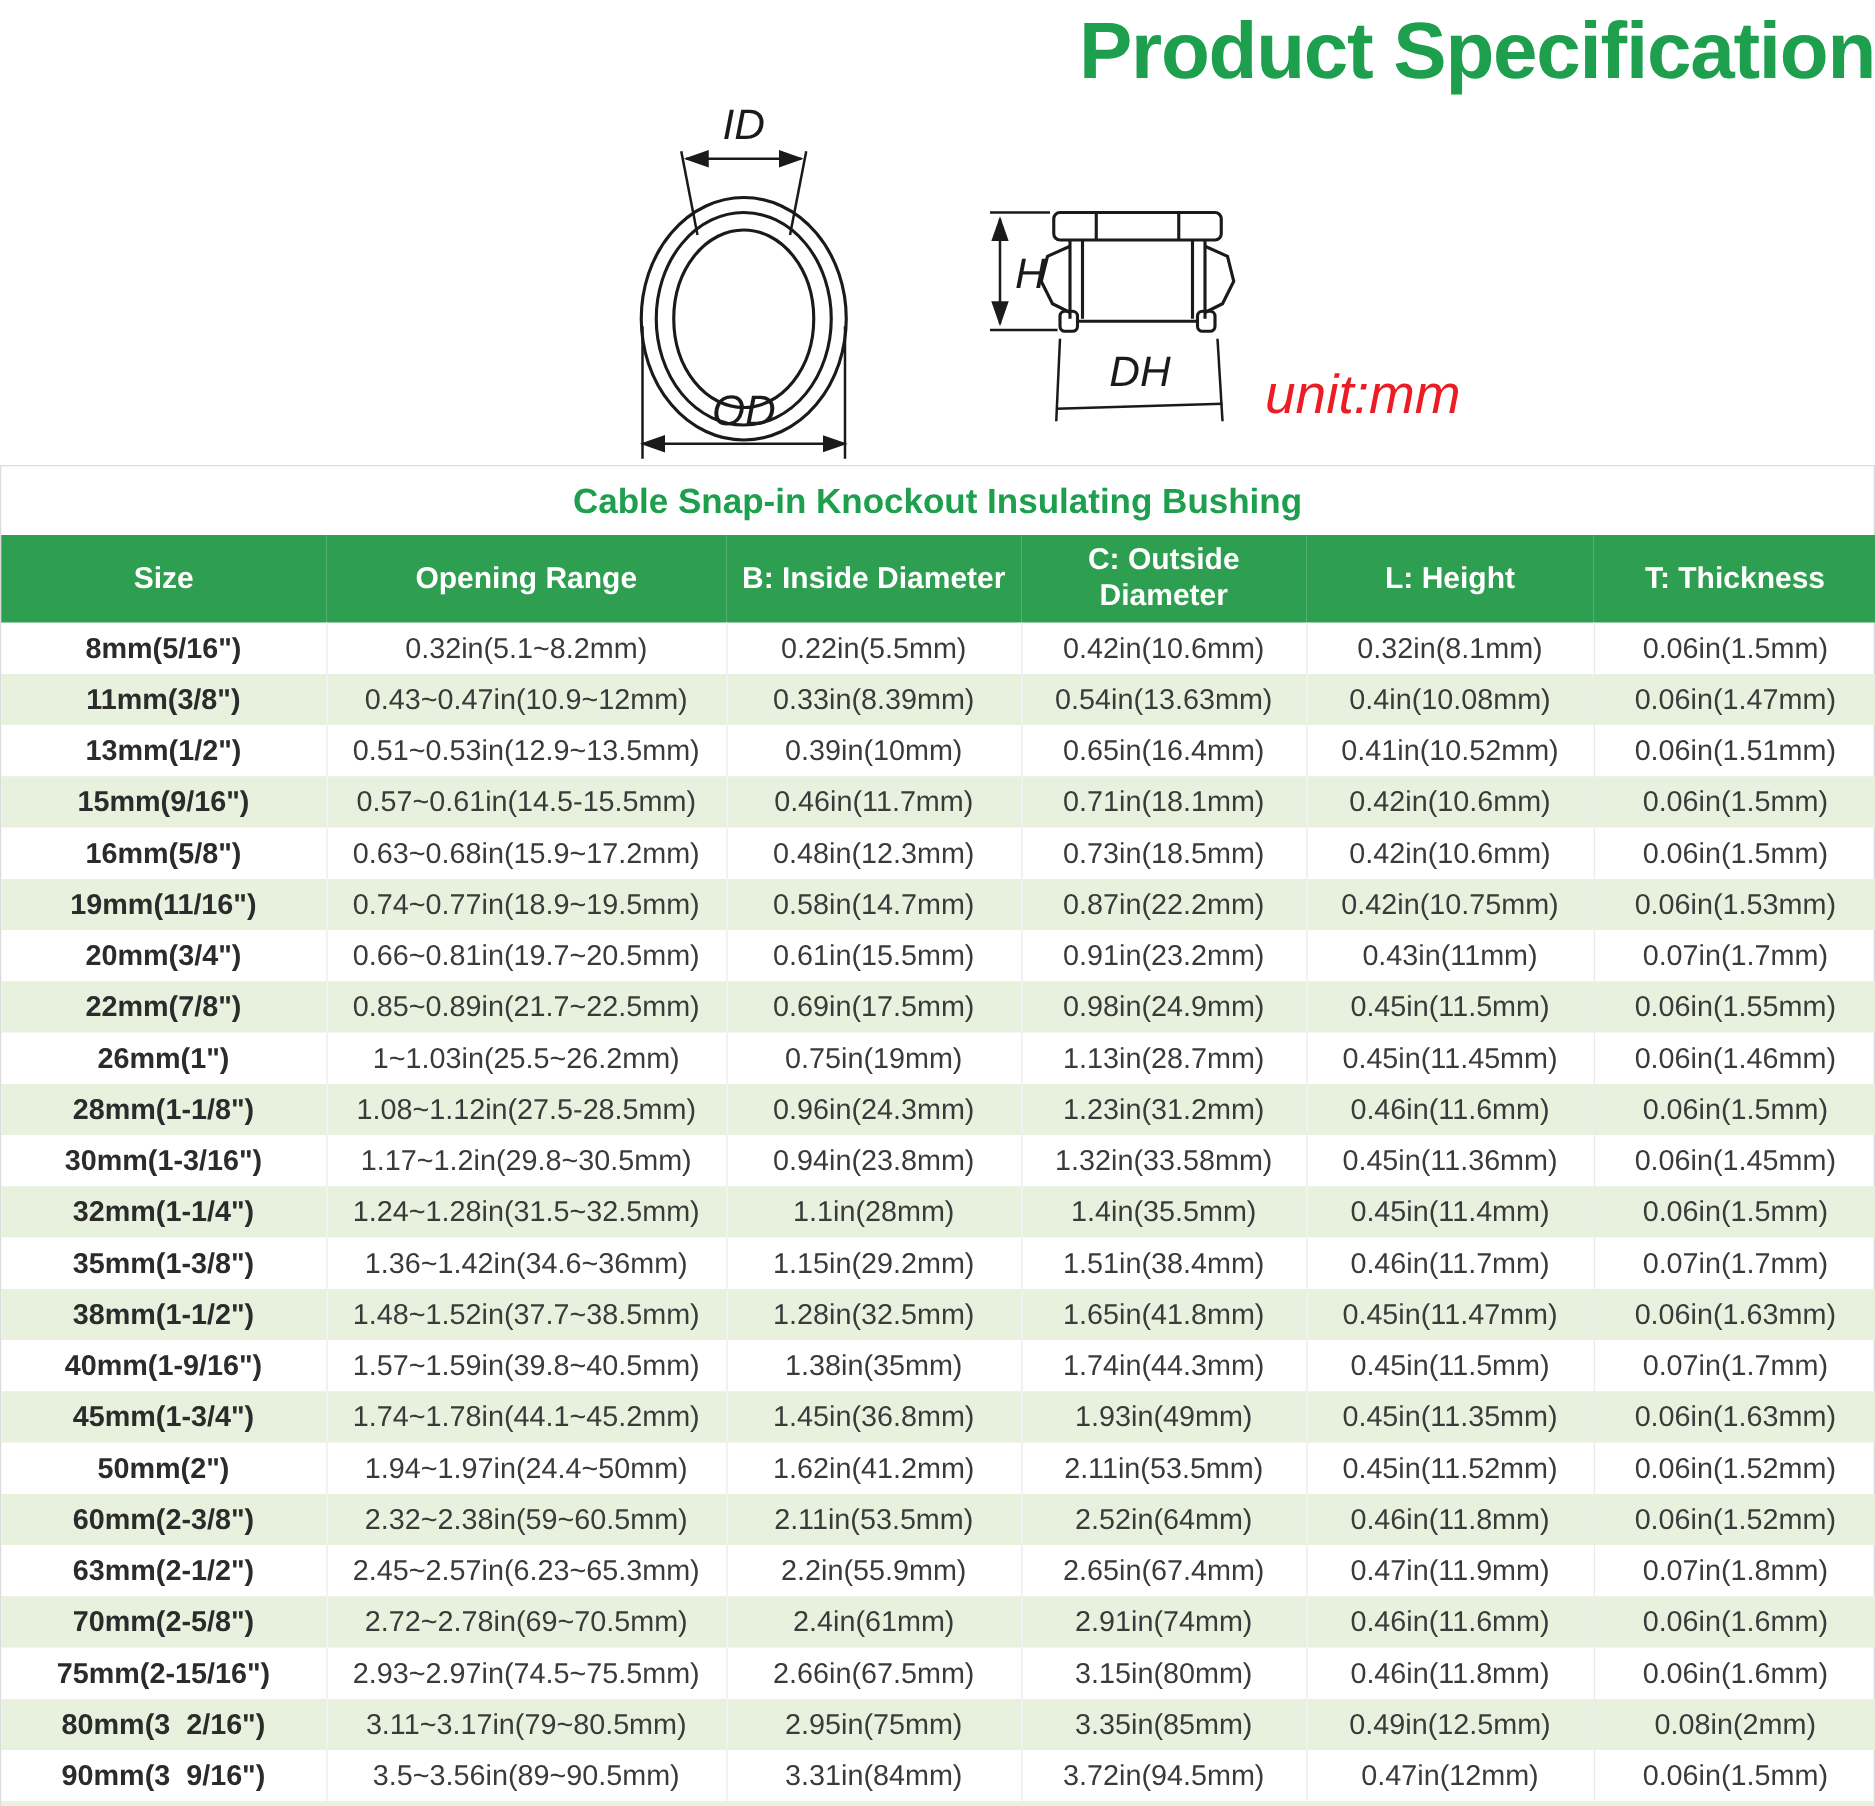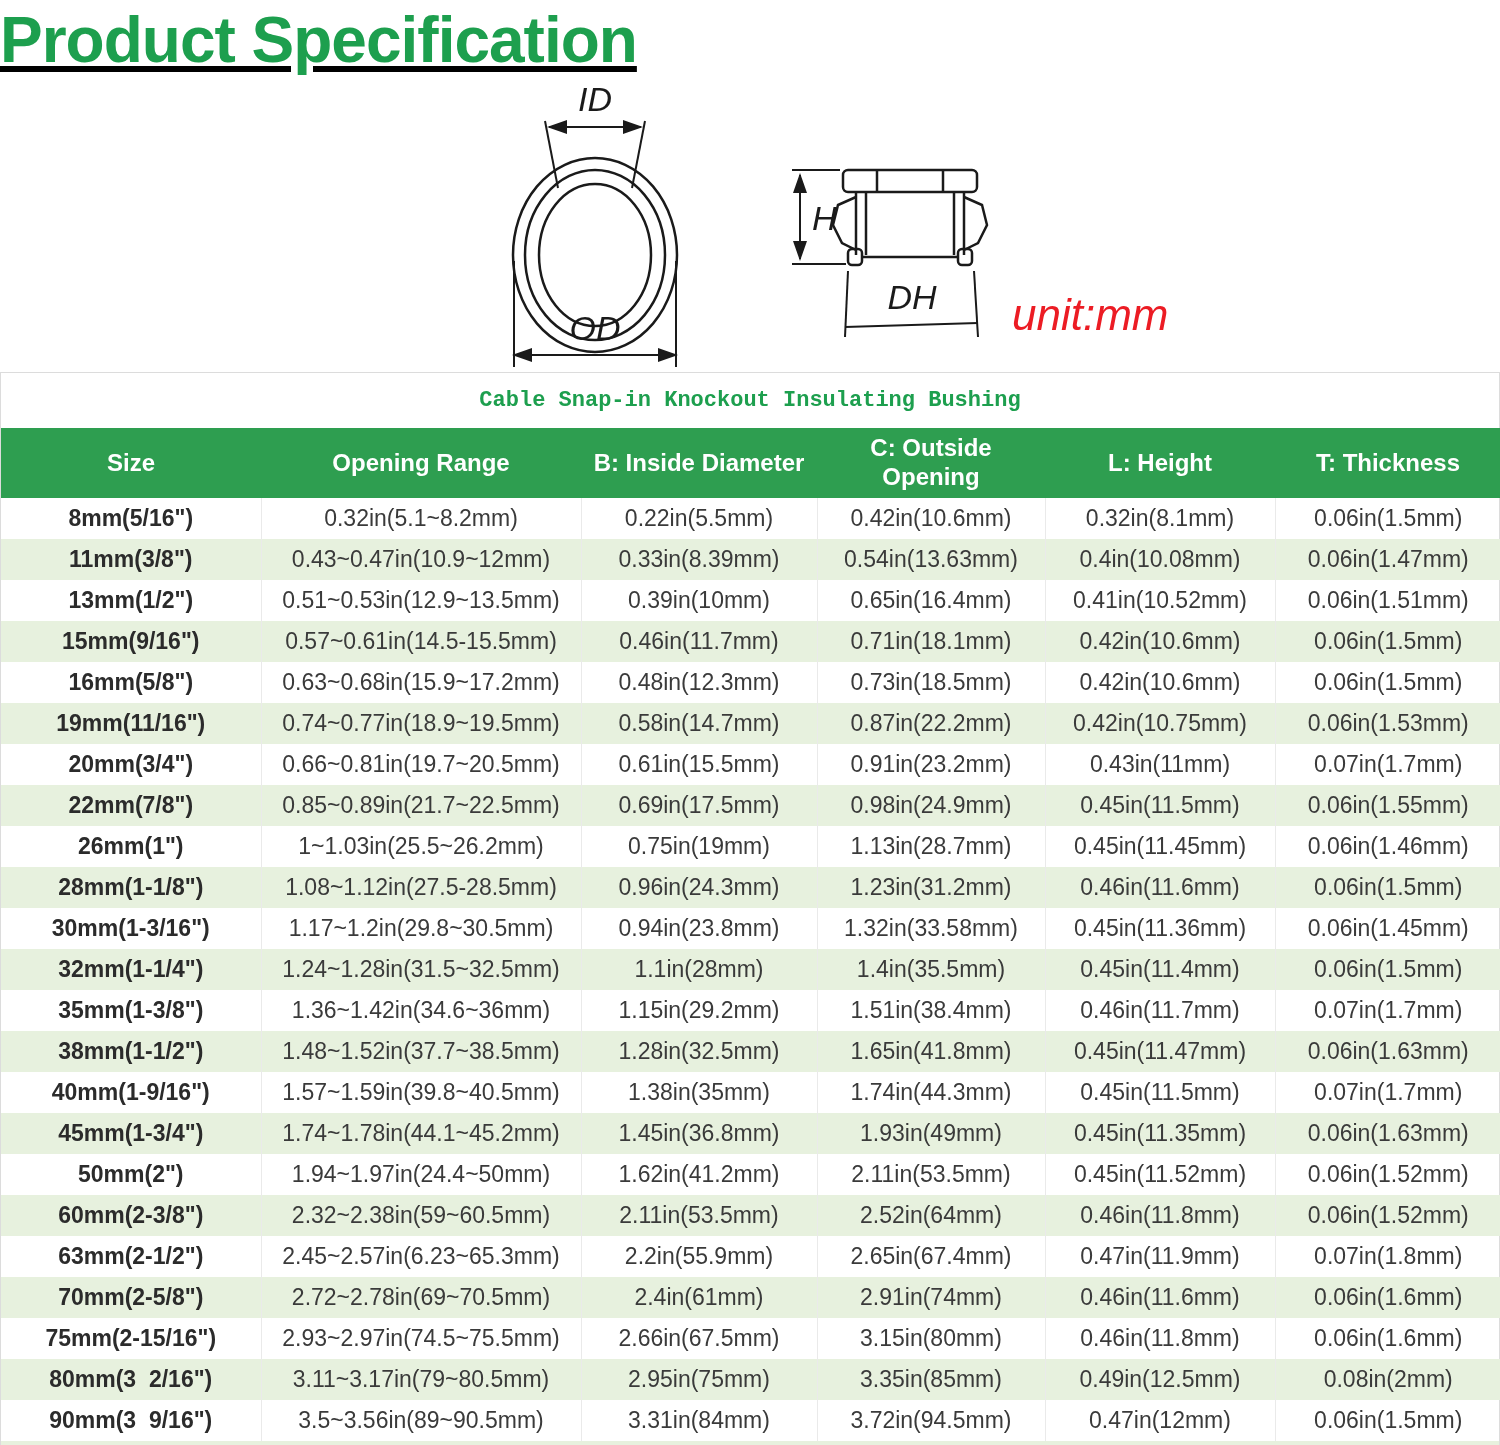--- a/index.html
+++ b/index.html
@@ -7,35 +7,35 @@
     --header-green:#2E9E50;
     --row-alt:#E7F1DE;
     --unit-red:#EC1C24;
     --ink:#3A3A3A;
     --line:#1A1A1A;
   }
   *{margin:0;padding:0;box-sizing:border-box;}
   html,body{width:1500px;background:#fff;font-family:"Liberation Sans","DejaVu Sans",sans-serif;}
   body{height:1445px;overflow:hidden;}
 
-  .title-wrap{height:85px;display:flex;align-items:flex-start;justify-content:flex-start;padding-top:6px;text-decoration:underline;}
+  .title-wrap{height:85px;display:flex;align-items:flex-start;justify-content:flex-end;padding-top:6px;}
   h1.page-title{
     color:var(--title-green);
     font-size:64px;font-weight:800;letter-spacing:-1px;line-height:1.08;
   }
 
   .diagram-wrap{height:287px;position:relative;font-style:italic;}
   .diagram-wrap svg{display:block;width:1500px;height:287px;}
   .dim-text{font-family:"Liberation Sans","DejaVu Sans",sans-serif;font-size:34px;fill:var(--line);}
   .unit-text{font-family:"Liberation Sans","DejaVu Sans",sans-serif;font-size:44px;fill:var(--unit-red);}
 
   .spec-section{width:1500px;border:1px solid #DCDCDC;border-bottom:none;}
   .table-subtitle{
     height:55px;display:flex;align-items:center;justify-content:center;
-    color:var(--title-green);font-size:22px;font-weight:700;font-family:Liberation Mono, monospace;
+    color:var(--title-green);font-size:28px;font-weight:700;
   }
   table.spec-table{width:100%;border-collapse:collapse;table-layout:fixed;}
   .spec-table thead th{
     background:var(--header-green);color:#fff;font-size:24px;font-weight:700;
     height:70px;text-align:center;vertical-align:middle;line-height:1.2;padding:0 10px;
   }
   .spec-table tbody td{
     height:41px;text-align:center;vertical-align:middle;
     font-size:23px;color:var(--ink);border-right:1px solid #EAEAEA;padding:0 4px;
     overflow:hidden;
@@ -125,21 +125,21 @@
         <col style="width:236px">
       <col style="width:228px">
         <col style="width:230px">
         <col style="width:226px">
     </colgroup>
     <thead>
       <tr id="header-row">
           <th>Size</th>
           <th>Opening Range</th>
           <th>B: Inside Diameter</th>
-          <th>C: Outside Opening</th>
+          <th>C: Outside Diameter</th>
           <th>L: Height</th>
           <th>T: Thickness</th>
         </tr>
     </thead>
     <tbody id="table-body">
         <tr>
           <td class="col-size">8mm(5/16")</td>
           <td>0.32in(5.1~8.2mm)</td>
           <td>0.22in(5.5mm)</td>
           <td>0.42in(10.6mm)</td>

